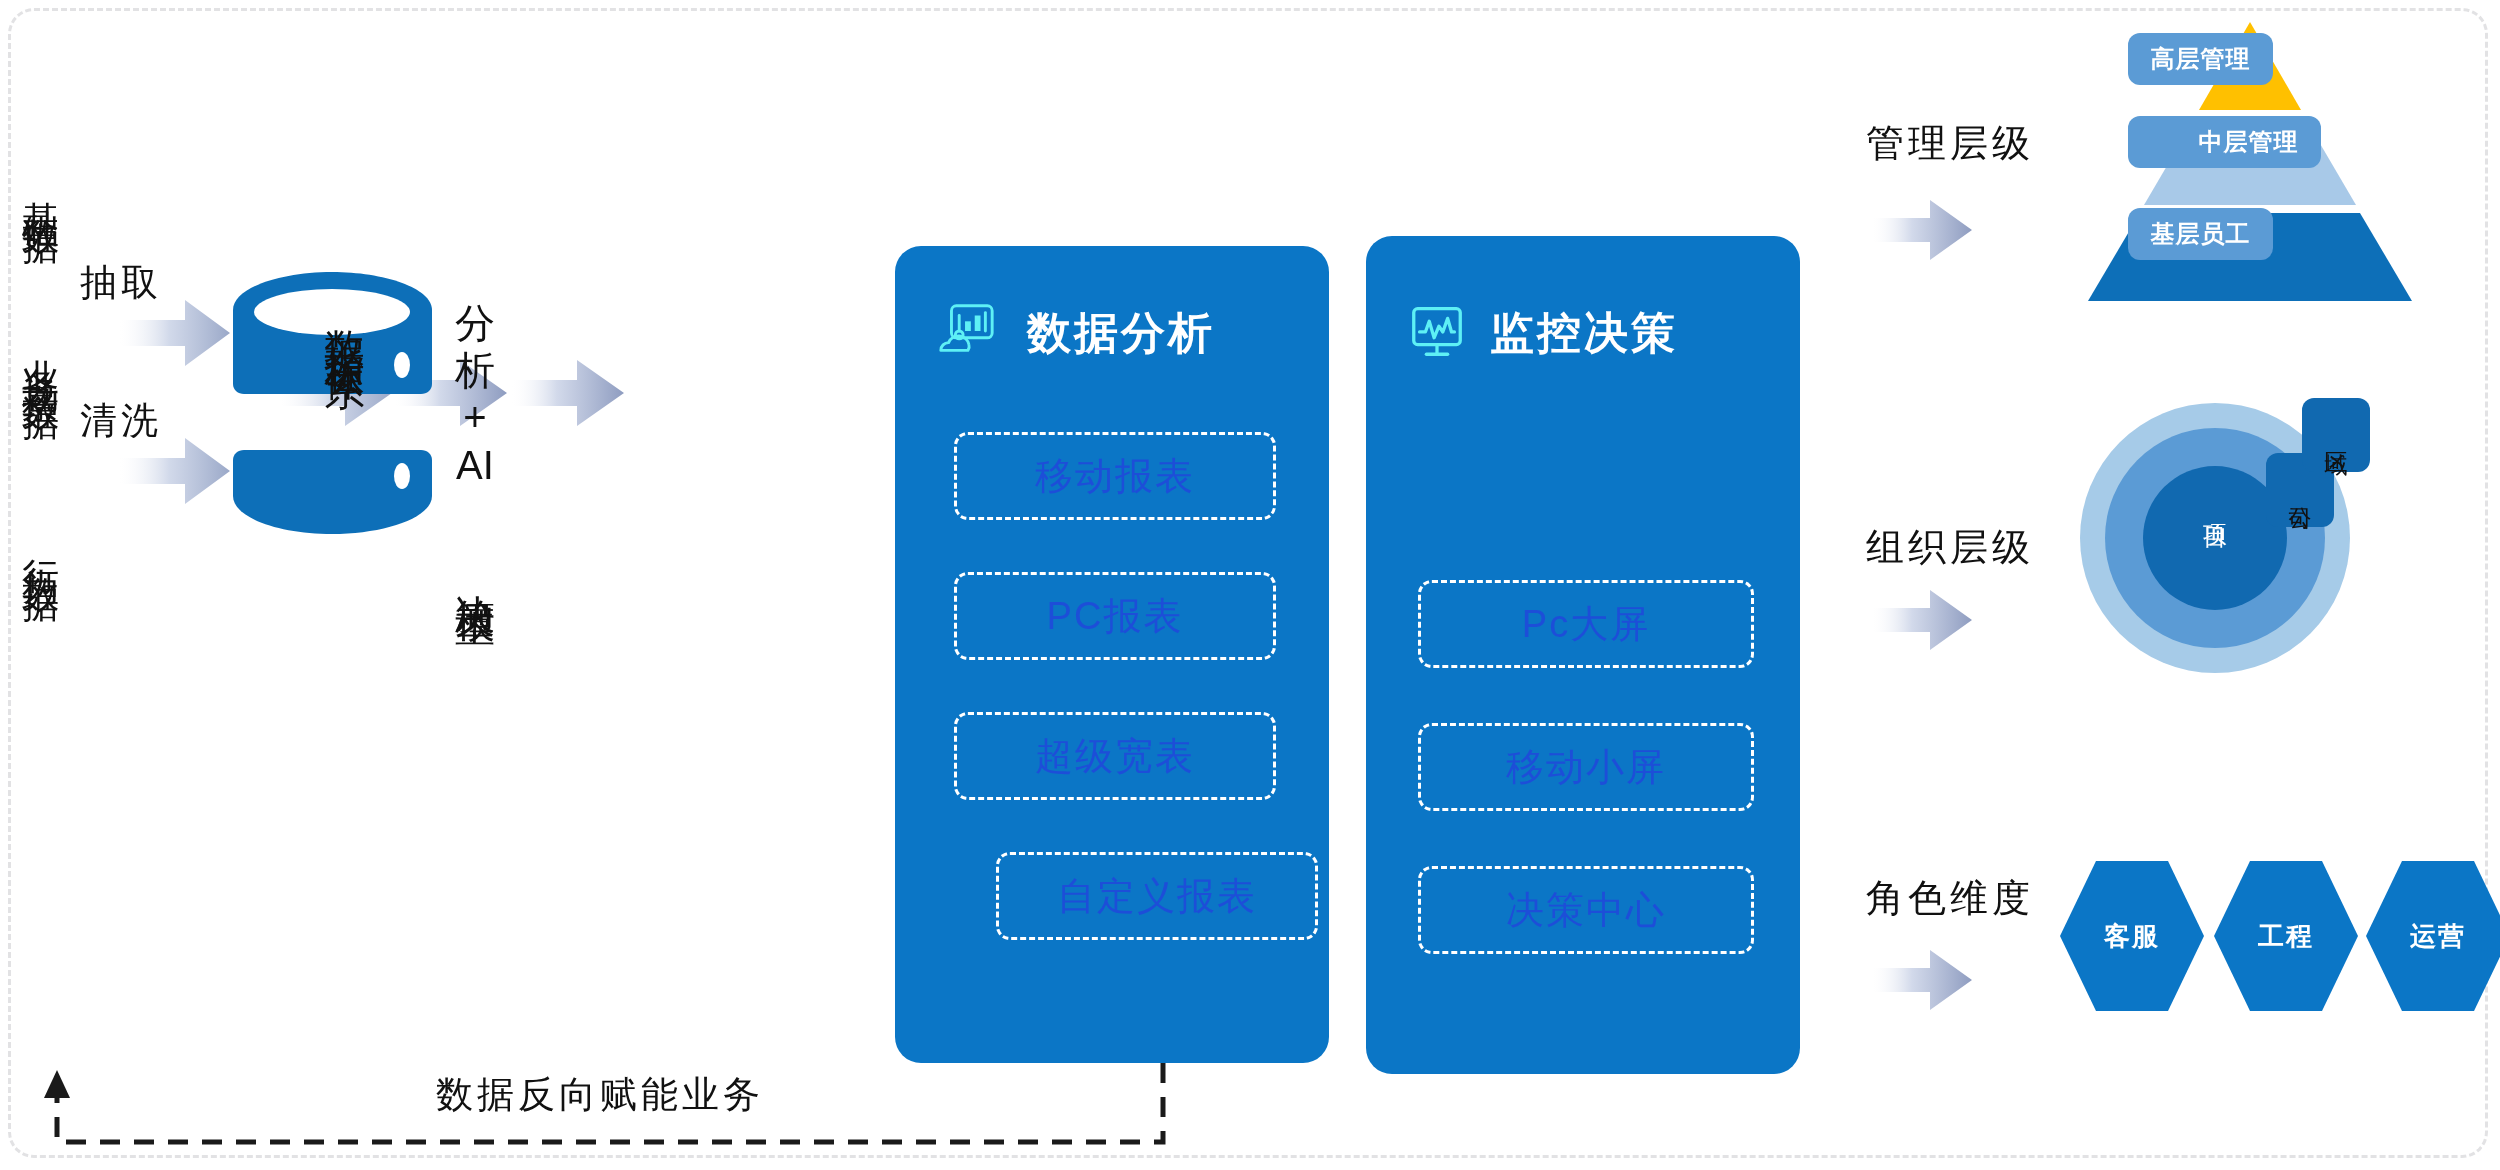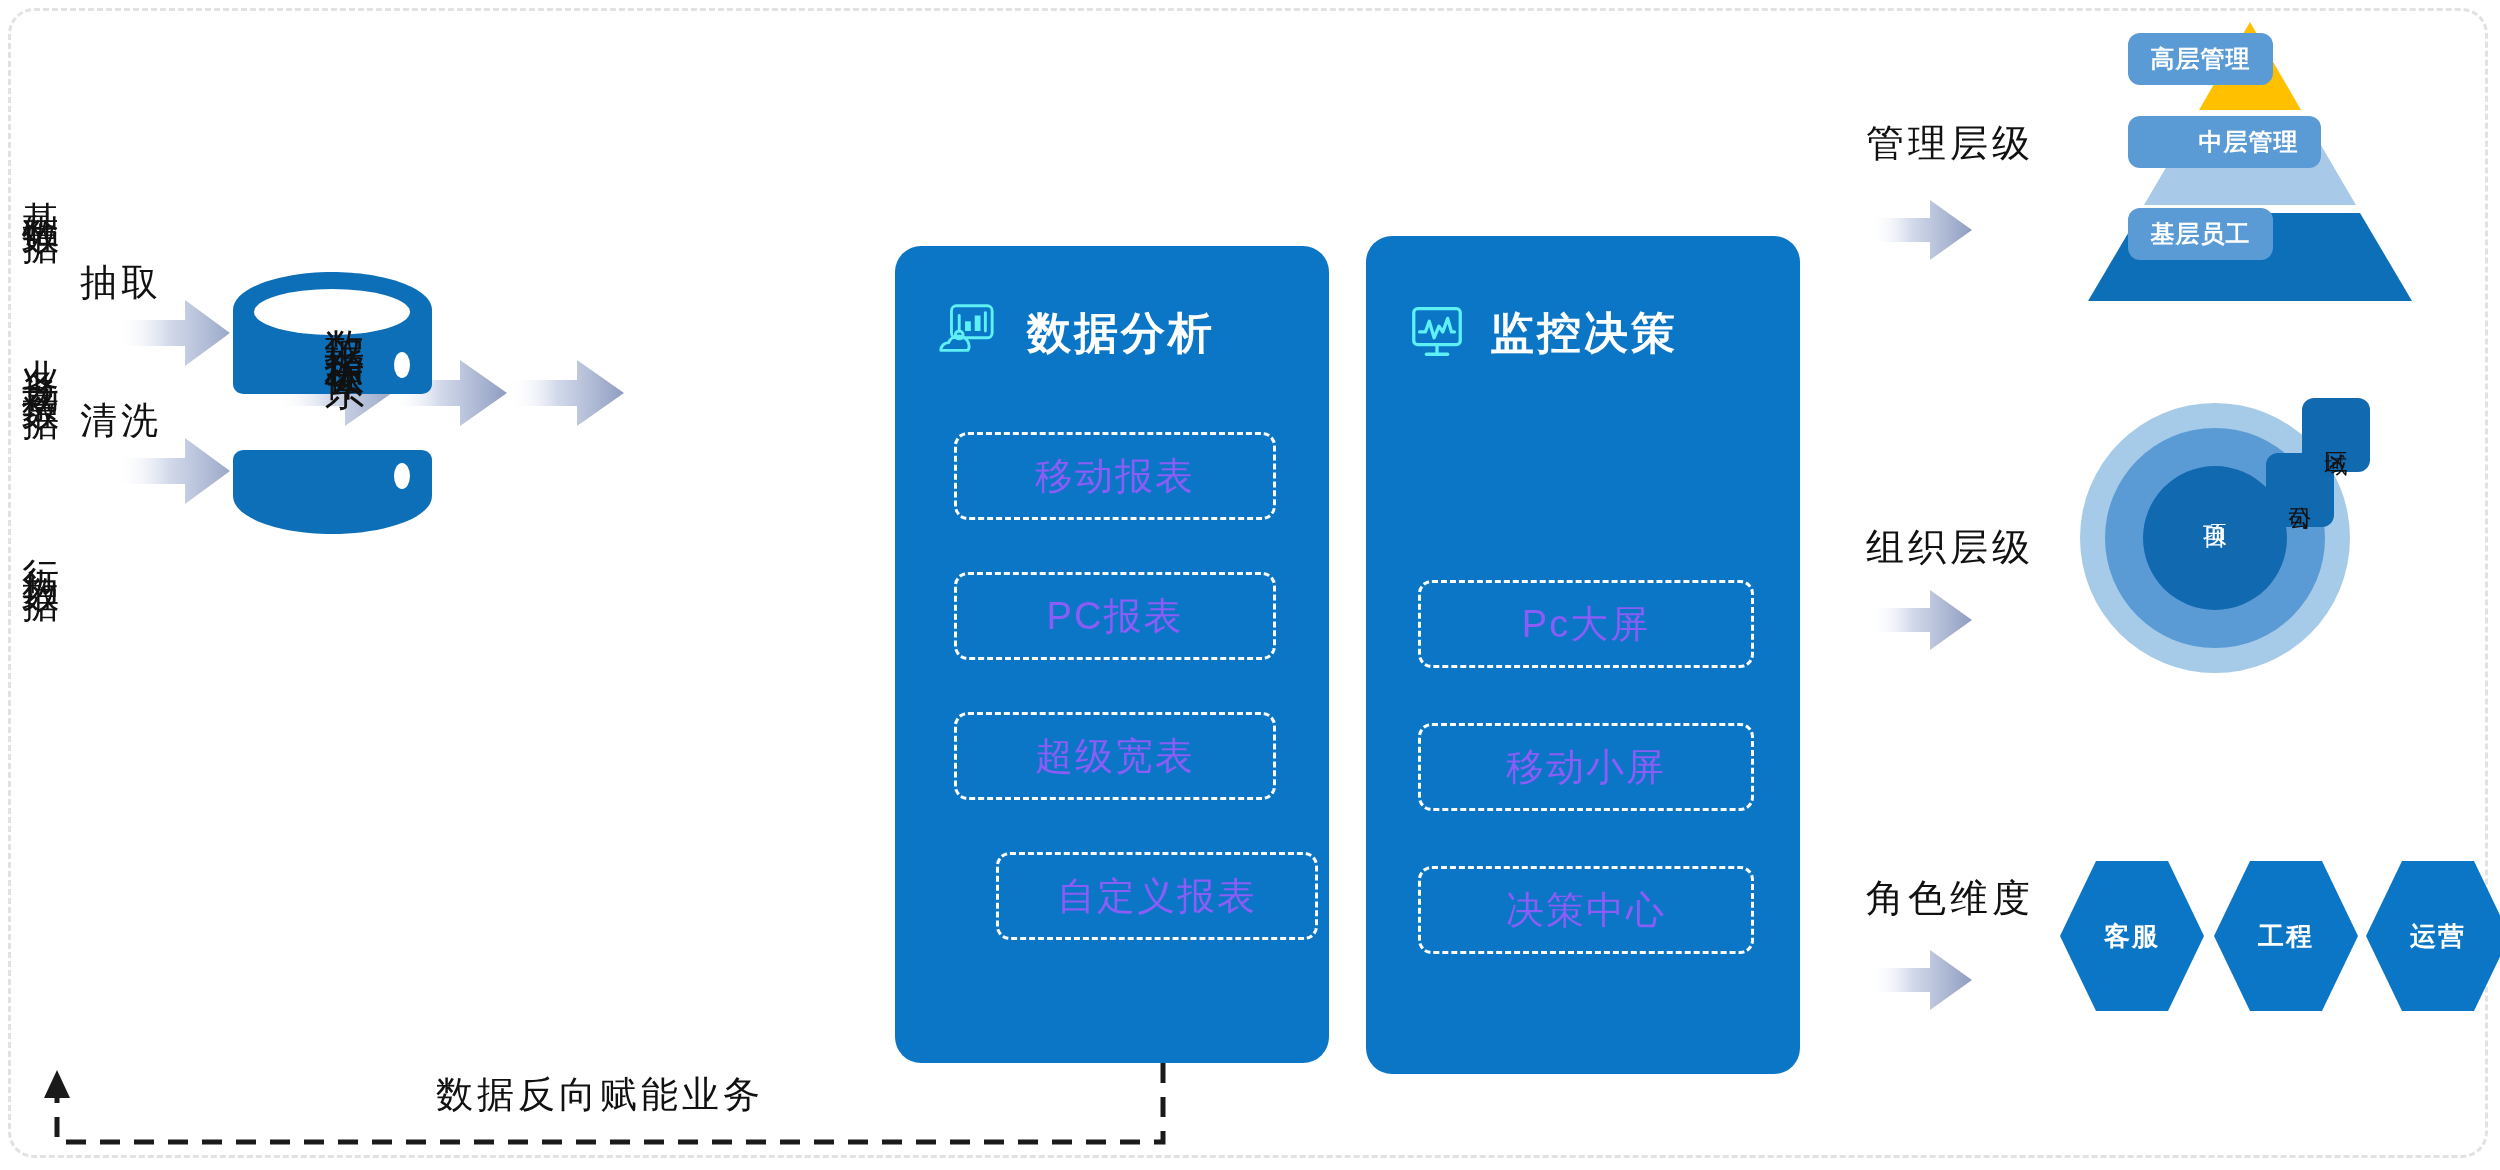--- a/index.html
+++ b/index.html
@@ -41,21 +41,21 @@
   }
   .panel-head{
     position:absolute;display:flex;align-items:center;gap:22px;
   }
   .panel-title{
     color:#ffffff;font-size:44px;font-weight:bold;letter-spacing:3px;
     white-space:nowrap;
   }
   .panel-item{
     position:absolute;border:3px dashed #ffffff;border-radius:14px;
-    color:#8b5cf6;display:flex;align-items:center;justify-content:center;
+    color:#1d4ed8;display:flex;align-items:center;justify-content:center;
     font-size:38px;letter-spacing:2px;white-space:nowrap;
   }
 
   
   .sec-label{
     position:absolute;font-size:38px;letter-spacing:4px;color:#111;
     white-space:nowrap;
   }
 
   
@@ -165,20 +165,26 @@
       <ellipse cx="177" cy="208" rx="8" ry="13" fill="#ffffff"></ellipse>
     </svg>
   </div>
 
 
   <div style="position:absolute;left:80px;top:258px;font-size:37px;letter-spacing:4px;color:#111;">抽取</div>
   <div style="position:absolute;left:80px;top:396px;font-size:37px;letter-spacing:4px;color:#111;">清洗</div>
 
   <div class="vtext" style="position:absolute;left:325px;top:298px;height:240px;font-size:40px;letter-spacing:8px;">数据指标体系</div>
 
+  <div style="position:absolute;left:440px;top:300px;width:70px;text-align:center;line-height:1.18;font-size:40px;color:#111;">
+    <div>分析</div>
+    <div>+</div>
+    <div>AI</div>
+    <div style="writing-mode:vertical-rl;text-orientation:upright;letter-spacing:4px;margin:2px auto 0;height:160px;">决策模型</div>
+  </div>
 
   <div class="panel" style="left:895px;top:246px;width:434px;height:817px;"></div>
 
   <div class="panel-head" style="left:935px;top:300px;gap:30px;">
     <span>
       <svg width="62" height="62" viewBox="0 0 64 64" fill="none" stroke="#5ef0f5" stroke-width="3" stroke-linecap="round" stroke-linejoin="round">
         <rect x="17" y="6" width="42" height="33" rx="5"></rect>
         <line x1="25" y1="32" x2="25" y2="16"></line>
         <rect x="31" y="22" width="6" height="10" fill="#5ef0f5" stroke="none"></rect>
         <rect x="41" y="16" width="6" height="16" fill="#5ef0f5" stroke="none"></rect>

